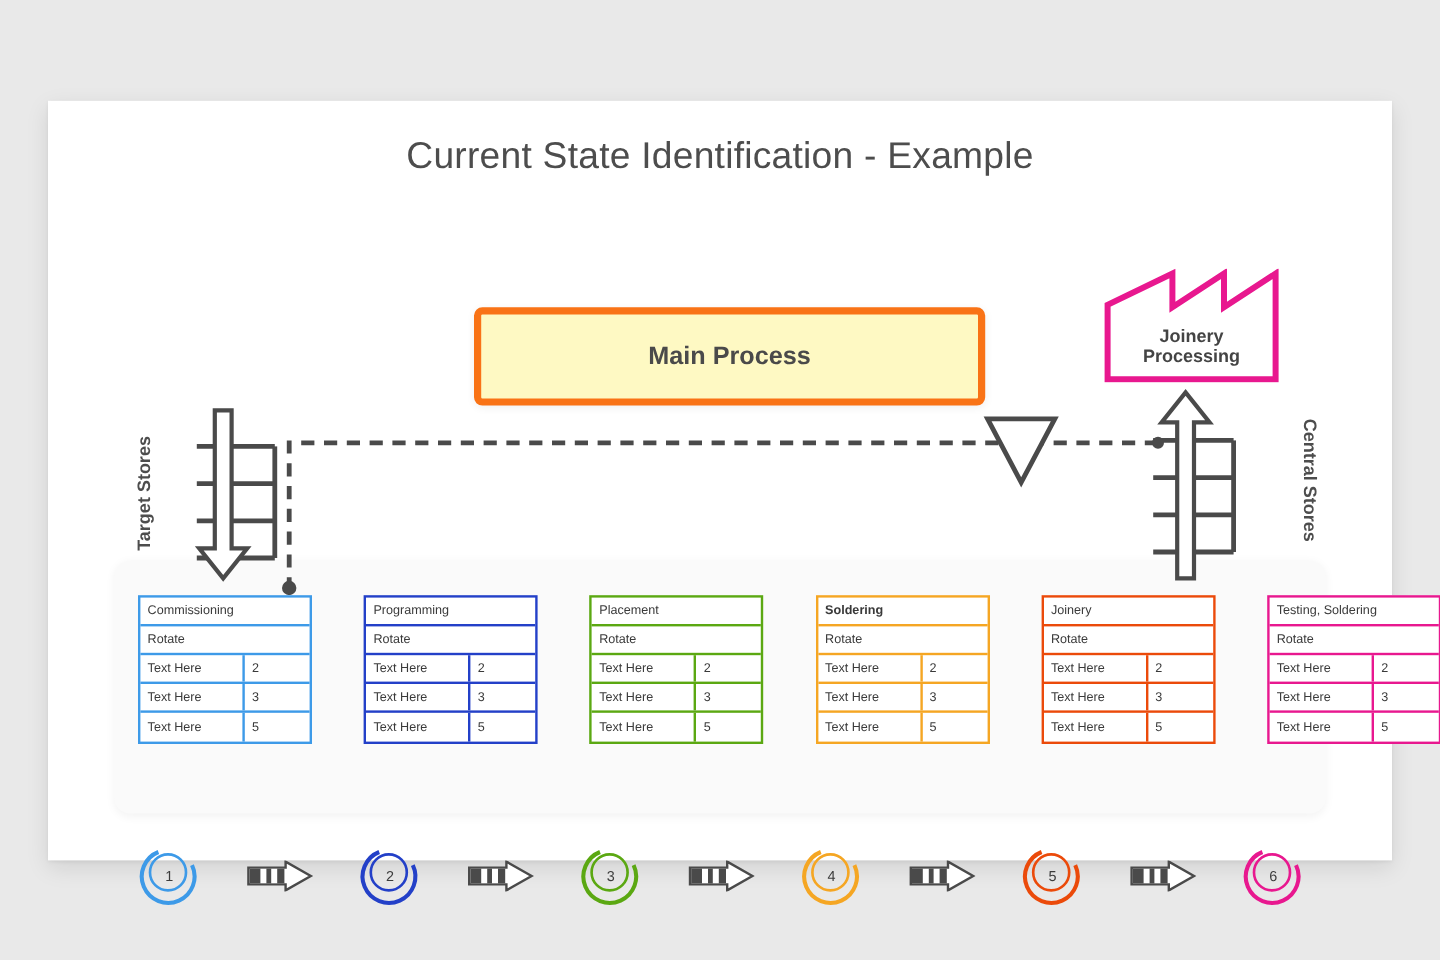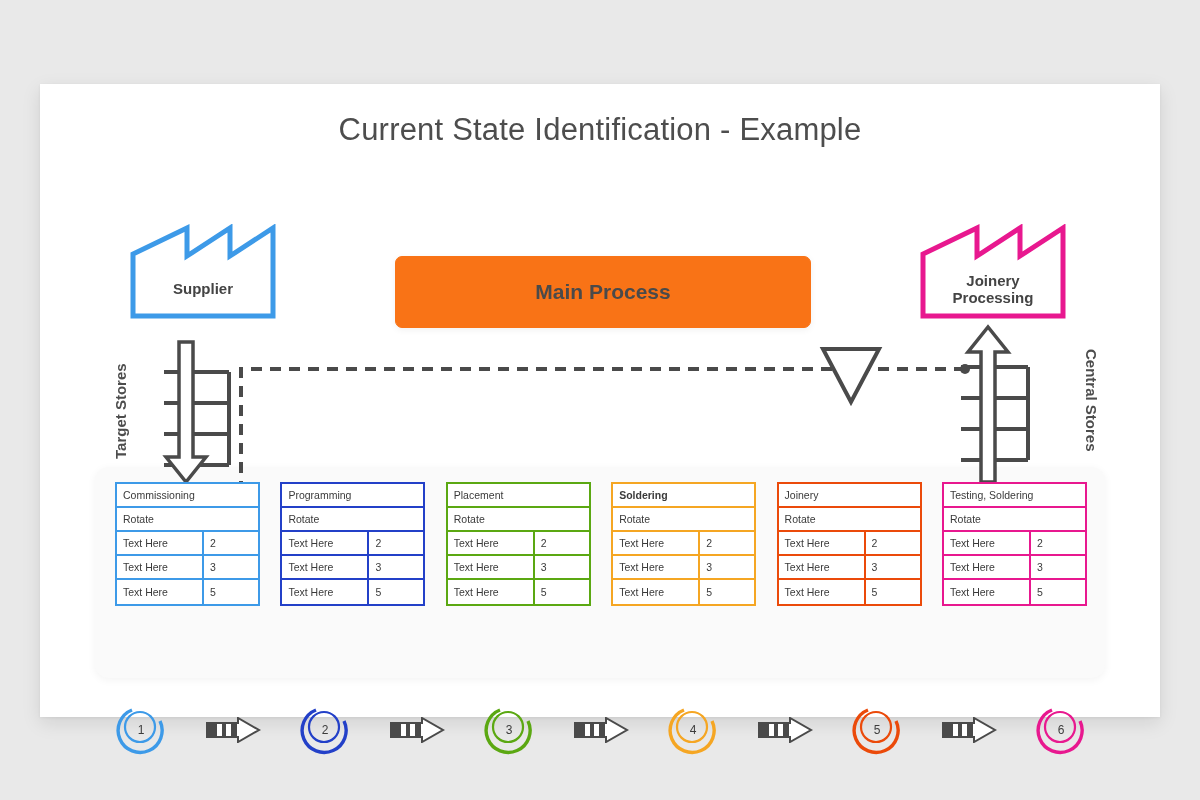--- a/index.html
+++ b/index.html
@@ -44,22 +44,22 @@
     text-align: center;
     font-size: 15px;
     color: #5a5a5a;
   }
 
   
   #main-process {
     position: absolute;
     left: 355px; top: 172px;
     width: 414px; height: 70px;
-    background: #f97316;
-    border: 1px solid #f97316;
+    background: #fef9c3;
+    border: 6px solid #f97316;
     border-radius: 7px;
     box-shadow: 0 2px 7px rgba(0,0,0,0.06);
     display: flex;
     align-items: center;
     justify-content: center;
   }
   #main-process .label {
     font-size: 21px;
     font-weight: bold;
     color: #4a4a4a;
@@ -119,22 +119,22 @@
     left: 55px; top: 383px;
     width: 1010px; height: 211px;
     background: #fafafa;
     border-radius: 14px;
     box-shadow: 0 2px 8px rgba(0,0,0,0.05);
   }
 
   
   #cards {
     position: absolute;
-    left: 75px; top: 398px;
-    width: 972px;
+    left: 75px; top: 412px;
+    width: 1086px;
     display: flex;
     justify-content: space-between;
   }
   .card {
     width: 145px;
     background: #fff;
     border: 2px solid #888;
     box-sizing: border-box;
   }
   .card .row {
@@ -196,26 +196,20 @@
 <body>
 
 <div id="slide">
 
   <div id="title">Current State Identification - Example</div>
 
   <div id="main-process">
     <span class="label">Main Process</span>
   </div>
 
-  <div class="factory" id="factory-supplier">
-    <svg width="146" height="95" viewBox="0 0 146 95">
-      <path d="M3 30 L3 92 L143 92 L143 4 L100 32 L100 4 L57 32 L57 4 Z" fill="none" stroke="#3d9ae8" stroke-width="5" stroke-linejoin="miter"></path>
-    </svg>
-    <div class="flabel">Supplier</div>
-  </div>
 
   <div class="factory" id="factory-further">
     <svg width="146" height="95" viewBox="0 0 146 95">
       <path d="M3 30 L3 92 L143 92 L143 4 L100 32 L100 4 L57 32 L57 4 Z" fill="none" stroke="#e8188f" stroke-width="5" stroke-linejoin="miter"></path>
     </svg>
     <div class="flabel">
       <span>Joinery</span><br>
       <span>Processing</span>
     </div>
   </div>

